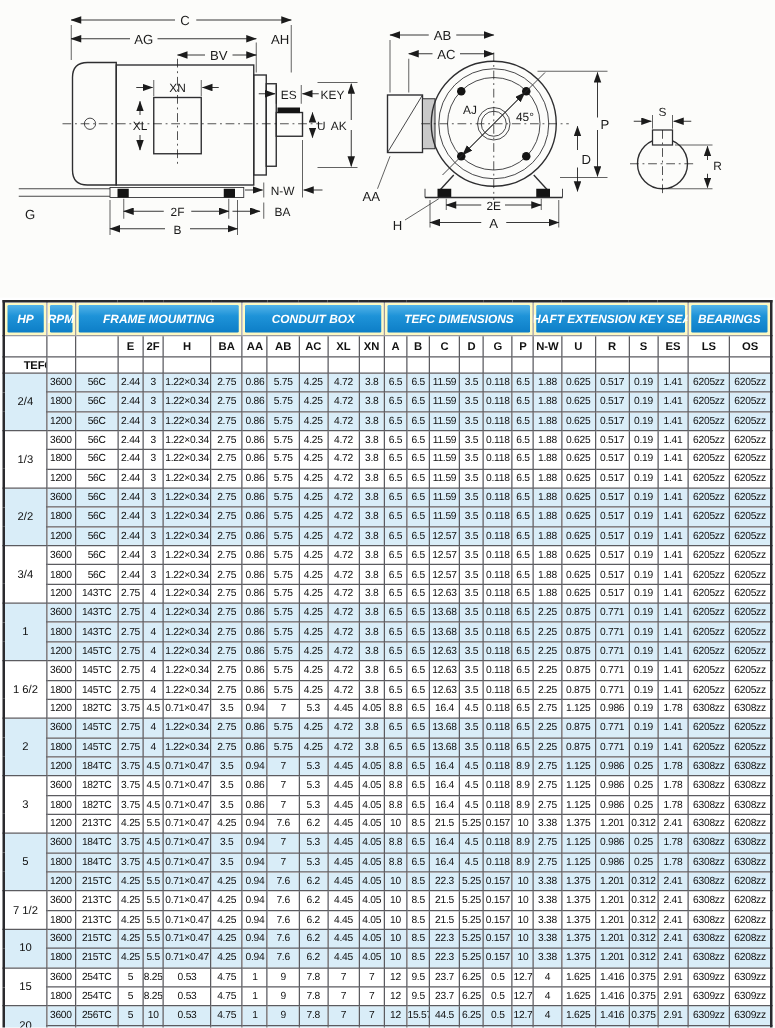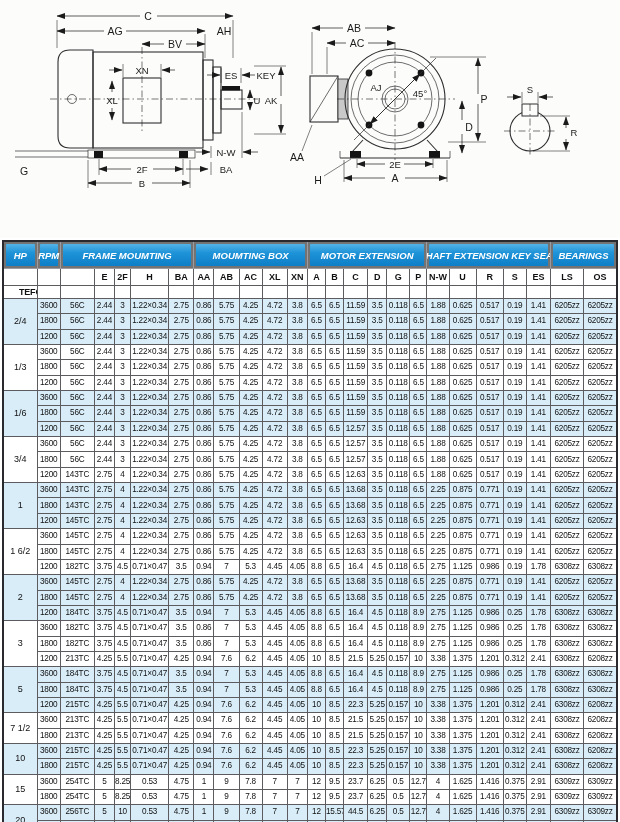--- a/index.html
+++ b/index.html
@@ -20,21 +20,21 @@
   .blk{fill:#141414;stroke:none;}
 
   .spec-table{
     table-layout:fixed;width:616px;margin:2px 2px 0 2px;
     border-collapse:collapse;border:2px solid #2a2a2e;background:#ffffff;
   }
   .spec-table th,.spec-table td{
     border:1px solid #5b5b60;text-align:center;padding:0;
     overflow:hidden;white-space:nowrap;
   }
-  .hgrp-row th{border:1px solid #9b9ca2;background:#737373;padding:2px;height:22px;margin-left:47px;}
+  .hgrp-row th{border:1px solid #9b9ca2;background:#fef9c3;padding:2px;height:22px;margin-left:47px;}
   .hbox{
     height:100%;display:flex;align-items:center;justify-content:center;
     background:linear-gradient(180deg,#54b3e8 0%,#1e93d8 40%,#0d7ec7 100%);
     color:#ffffff;font-weight:bold;font-style:italic;font-size:9.5px;
     letter-spacing:0;border-radius:1px;
   }
   .subhead-row th{height:16px;font-size:9px;font-weight:bold;background:#fff;color:#111;}
   .tefc-row td{height:12px;background:#fff;border-top:1.6px solid #222;}
   td.tefc{font-weight:bold;font-size:9px;text-align:left;padding-left:15px;}
   tbody td{height:14.35px;font-size:8.2px;color:#111;letter-spacing:-0.2px;line-height:1;}
@@ -276,24 +276,24 @@
       <th>
           <div class="hbox">HP</div>
         </th>
       <th>
           <div class="hbox">RPM</div>
         </th>
       <th colspan="5">
           <div class="hbox">FRAME MOUMTING</div>
         </th>
       <th colspan="5">
-          <div class="hbox">MOUMTING BOX</div>
+          <div class="hbox">CONDUIT BOX</div>
         </th>
       <th colspan="6">
-          <div class="hbox">MOTOR EXTENSION</div>
+          <div class="hbox">TEFC DIMENSIONS</div>
         </th>
       <th colspan="5">
           <div class="hbox">SHAFT EXTENSION KEY SEAT</div>
         </th>
       <th colspan="2">
           <div class="hbox">BEARINGS</div>
         </th>
     </tr>
     <tr class="subhead-row" id="subhead-row">
         <th></th>
@@ -503,21 +503,21 @@
         <td>6.5</td>
         <td>1.88</td>
         <td>0.625</td>
         <td>0.517</td>
         <td>0.19</td>
         <td>1.41</td>
         <td>6205zz</td>
         <td>6205zz</td>
       </tr>
       <tr class="shade gstart">
-        <td rowspan="3" class="hp">1/6</td>
+        <td rowspan="3" class="hp">2/2</td>
         <td>3600</td>
         <td>56C</td>
         <td>2.44</td>
         <td>3</td>
         <td>1.22×0.34</td>
         <td>2.75</td>
         <td>0.86</td>
         <td>5.75</td>
         <td>4.25</td>
         <td>4.72</td>

